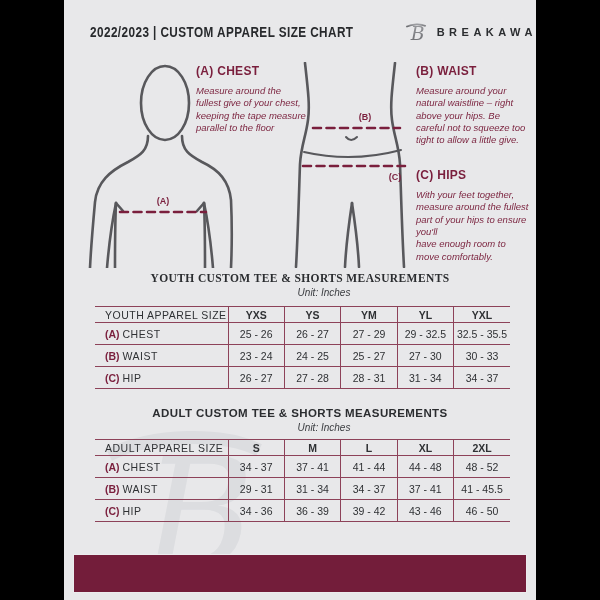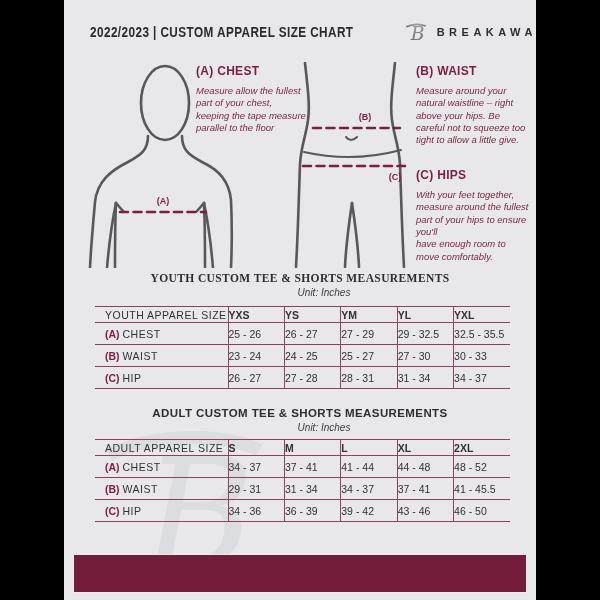--- a/index.html
+++ b/index.html
@@ -23,21 +23,21 @@
   .diagram-tag { position:absolute; width:30px; text-align:center; font-weight:bold;
                  font-size:9px; color:#7a1f3d; }
 
   
   .section-title { position:absolute; width:472px; text-align:center; font-weight:bold;
                    font-size:11.5px; letter-spacing:.4px; color:#2b2d30; }
   .section-unit  { position:absolute; width:472px; text-align:center; font-style:italic;
                    font-size:10px; color:#3a3c40;margin-left:24px; }
   table.size-table { position:absolute; left:31px; width:415px; border-collapse:collapse; table-layout:fixed; }
   .size-table td { border-top:1px solid #8d4259; border-left:1px solid #8d4259;
-                   font-size:10.5px; color:#2f3134; vertical-align:middle; }
+                   font-size:10.5px; color:#2f3134; text-align:center; vertical-align:middle; }
   .size-table td:first-child { border-left:none; text-align:left; padding-left:10px; }
   .size-table tr.last td { border-bottom:1px solid #8d4259; }
   .size-table col.lbl { width:133px; }
   .size-table tr.head td { height:16px; font-weight:bold; }
   .size-table tr.head td:first-child { font-weight:normal; letter-spacing:.5px; font-size:10.5px; }
   .size-table tr.data td { height:22px; }
   .row-tag { font-weight:bold; color:#7a1f3d; }
   .row-label { letter-spacing:.5px; }
 
   
@@ -104,21 +104,21 @@
         <path d="M63 141 C 66 161, 69 183, 70 205"></path>
         <line x1="24" y1="66" x2="111" y2="66" stroke="#7a1f3d" stroke-width="2.6" stroke-dasharray="8 5.5"></line>
         <line x1="14" y1="104" x2="116" y2="104" stroke="#7a1f3d" stroke-width="2.6" stroke-dasharray="8 5.5"></line>
       </svg>
     </div>
     <span class="diagram-tag" style="left:286px; top:112px;">(B)</span>
     <span class="diagram-tag" style="left:316px; top:172px;">(C)</span>
 
     <div class="guide-block" style="left:132px; top:64px; width:110px;">
       <div class="guide-heading">(A) CHEST</div>
-      <div class="guide-body">Measure allow the fullest part of your chest, keeping the tape measure parallel to the floor</div>
+      <div class="guide-body">Measure around the fullest give of your chest, keeping the tape measure parallel to the floor</div>
     </div>
     <div class="guide-block" style="left:352px; top:64px; width:114px;">
       <div class="guide-heading">(B) WAIST</div>
       <div class="guide-body">Measure around your natural waistline – right above your hips. Be careful not to squeeze too tight to allow a little give.</div>
     </div>
     <div class="guide-block" style="left:352px; top:168px; width:114px;">
       <div class="guide-heading">(C) HIPS</div>
       <div class="guide-body">With your feet together, measure around the fullest part of your hips to ensure you'll
 have enough room to move comfortably.</div>
     </div>

